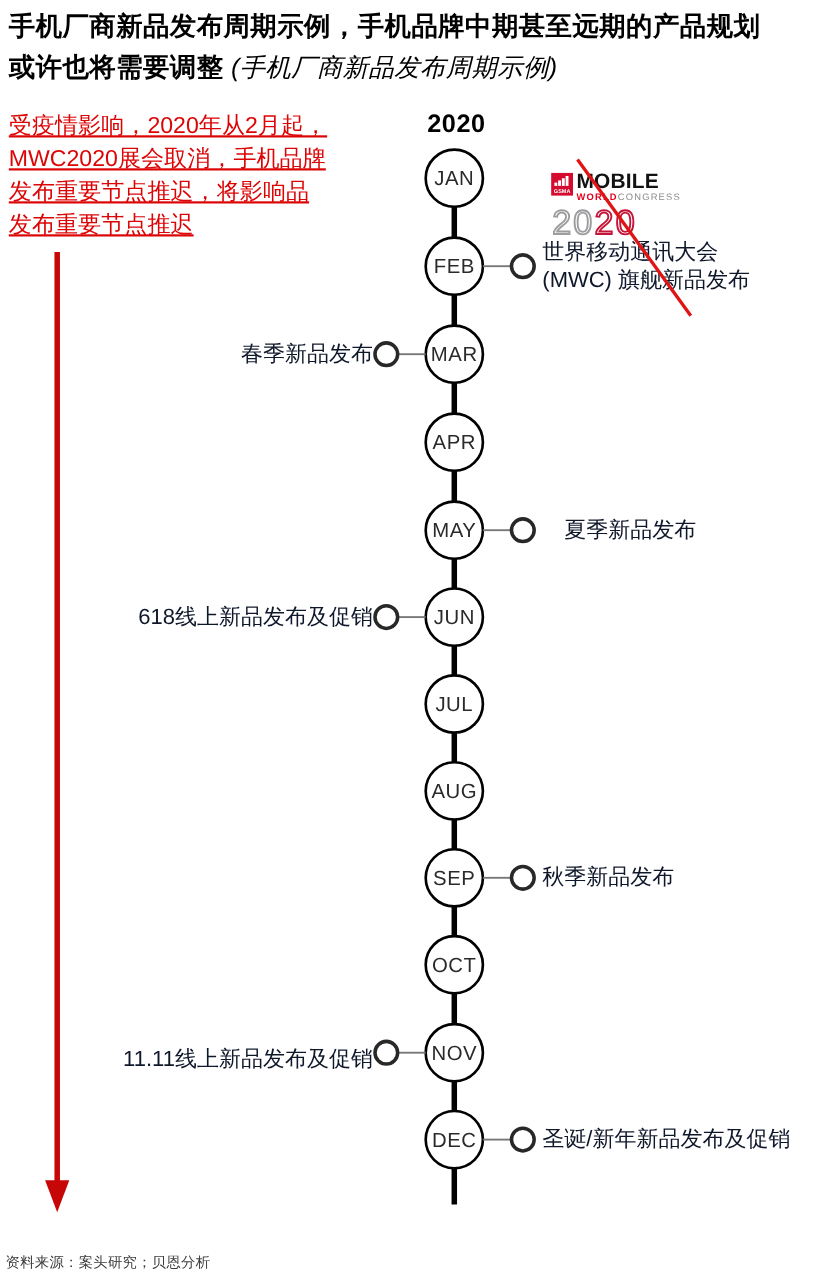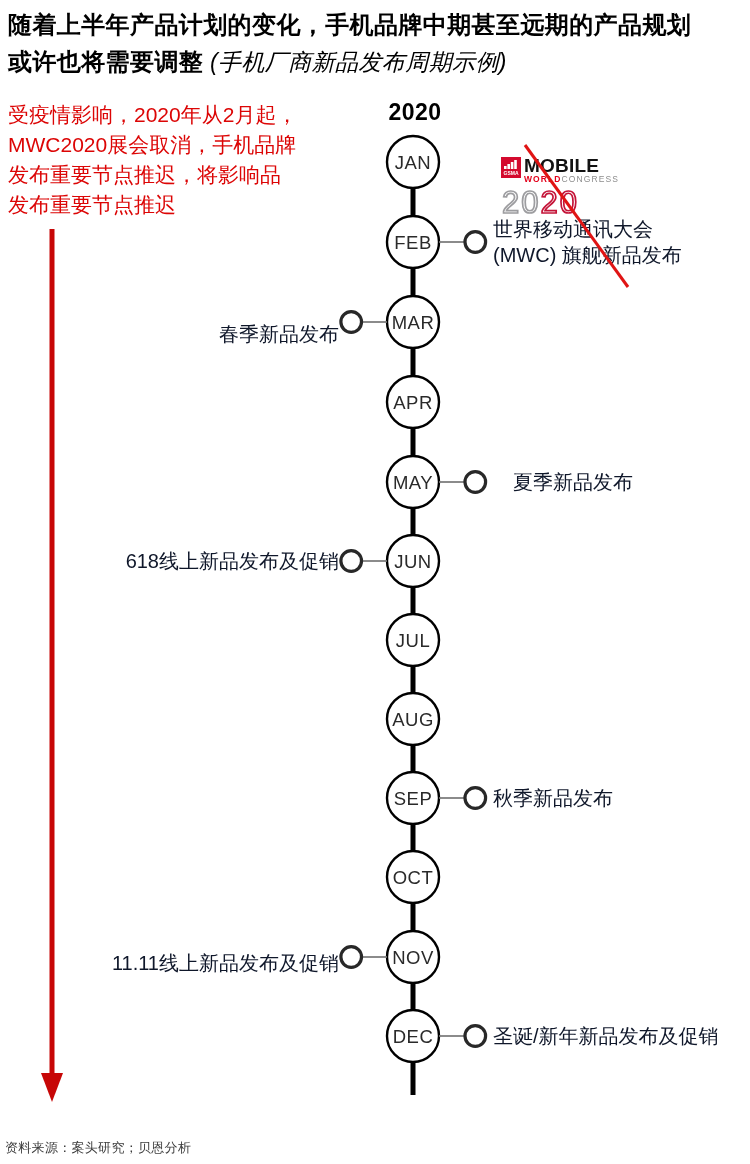--- a/index.html
+++ b/index.html
@@ -38,25 +38,25 @@
   .event-label.left{text-align:right;}
   
   #footer{position:absolute;left:5px;top:1139px;font-size:13px;color:#3c3c3c;letter-spacing:0.3px;}
 </style>
 </head>
 <body>
 
 <div id="canvas">
 
   <div id="title">
-    <div class="t-line"><span>随着上半年产品计划的变化，手机品牌中期甚至远期的产品规划</span></div>
+    <div class="t-line"><span>手机厂商新品发布周期示例，手机品牌中期甚至远期的产品规划</span></div>
     <div class="t-line"><span>或许也将需要调整</span><span class="t-normal"> (手机厂商新品发布周期示例)</span></div>
   </div>
 
-  <div id="annotation" style="color: rgb(220, 5, 5);">
+  <div id="annotation" style="color: rgb(220, 5, 5); text-decoration: underline;">
       <div class="a-line">受疫情影响，2020年从2月起，</div>
       <div class="a-line">MWC2020展会取消，手机品牌</div>
       <div class="a-line">发布重要节点推迟，将影响品</div>
       <div class="a-line">发布重要节点推迟</div>
     </div>
 
   <div id="year">2020</div>
 
   <div id="mwc-logo">
     <div class="logo-row">
@@ -122,21 +122,21 @@
       <circle cx="475.3" cy="1036" r="10.3" fill="#ffffff" stroke="#282828" stroke-width="3.2"></circle>
       <line x1="525" y1="145" x2="628" y2="287" stroke="#e01414" stroke-width="3"></line>
     </svg>
 
   <div id="footer">资料来源：案头研究；贝恩分析</div>
 
 <div class="event-label right" style="left: 493px; top: 242px; transform: translateY(-50%);">
       <div>世界移动通讯大会</div>
       <div>(MWC) 旗舰新品发布</div>
     </div>
-    <div class="event-label left" style="right: 411px; top: 322px; transform: translateY(-50%); margin-top: 12px;">
+    <div class="event-label left" style="right: 411px; top: 322px; transform: translateY(-50%);">
       <div>春季新品发布</div>
     </div>
     <div class="event-label right" style="left: 493px; top: 482px; transform: translateY(-50%); margin-left: 20px;">
       <div>夏季新品发布</div>
     </div>
     <div class="event-label left" style="right: 411px; top: 561px; transform: translateY(-50%);">
       <div>618线上新品发布及促销</div>
     </div>
     <div class="event-label right" style="left: 493px; top: 798px; transform: translateY(-50%); text-align: center;">
       <div>秋季新品发布</div>

